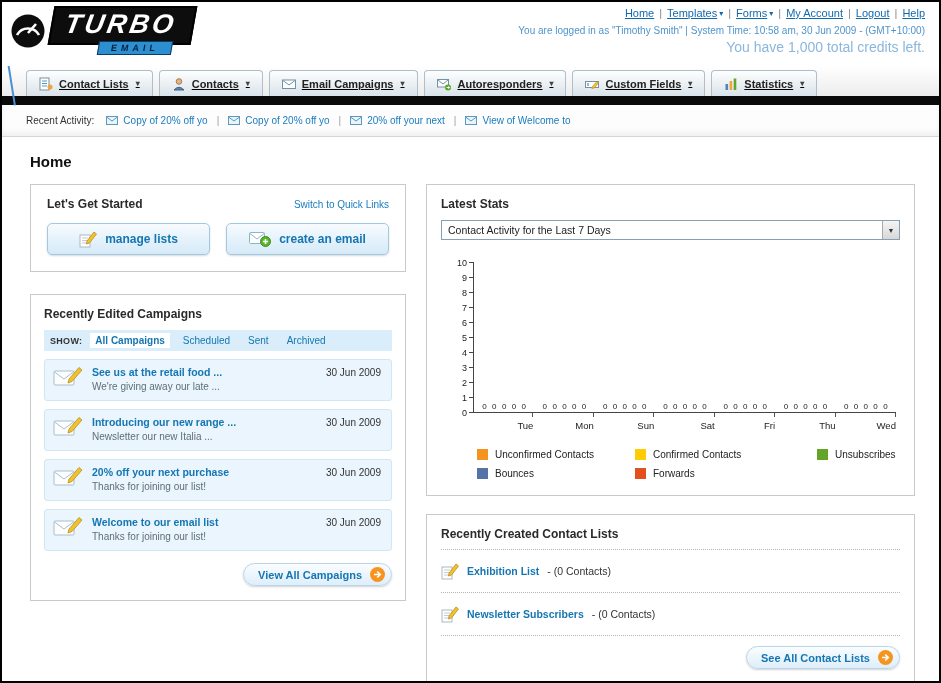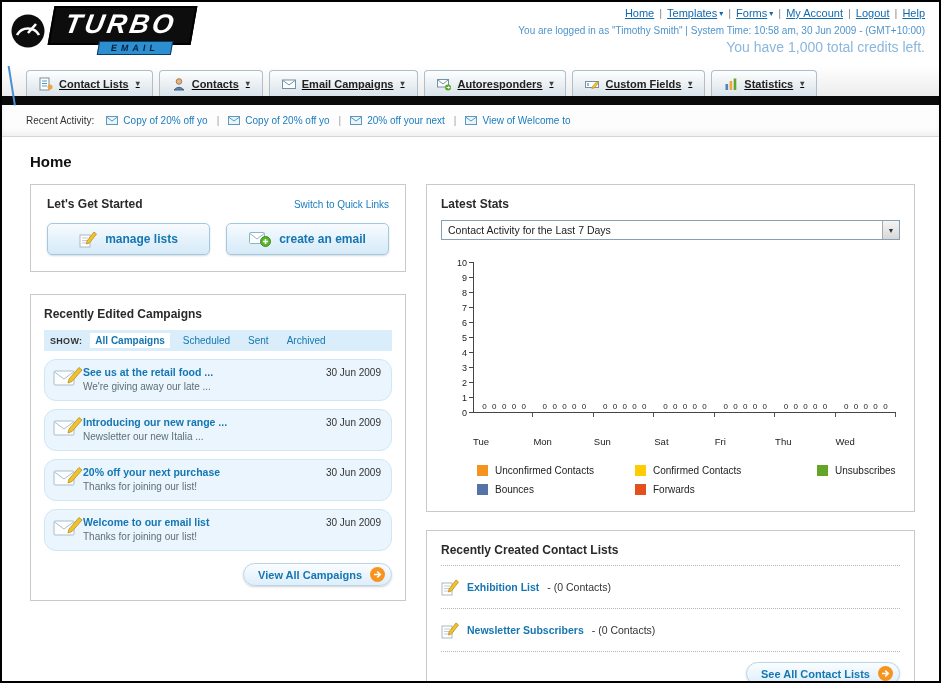--- a/index.html
+++ b/index.html
@@ -53,22 +53,22 @@
   .big-btn { flex:1; height:32px; display:flex; align-items:center; justify-content:center; gap:8px;
              background:linear-gradient(#f7fbfe,#d5eaf8); border:1px solid #a3c9e2; border-radius:5px;
              box-shadow:0 1px 2px rgba(0,0,0,.15); font-size:12px; font-weight:bold; color:#1576b2; cursor:pointer; }
 
   
   .camp-box { margin-top:22px; padding:12px 13px 14px; }
   .filter-bar { margin-top:9px; background:#d9edfa; padding:3px 6px; display:flex; align-items:center; gap:8px; font-size:10px; }
   .show-label { font-size:9px; font-weight:bold; color:#333; letter-spacing:.3px; }
   .filter { color:#1576b2; cursor:pointer; padding:2px 5px; }
   .filter.selected { background:#fff; font-weight:bold; }
-  .camp-item { position:relative; margin-top:8px; background:#eaf5fd; border:1px solid #d0e7f5; border-radius:12px;
-               padding:6px 10px 8px 8px; display:flex; min-height:42px; }
+  .camp-item { position:relative; margin-top:8px; background:#eaf5fd; border:1px solid #d0e7f5; border-radius:3px;
+               padding:6px 10px 8px 8px; display:flex; gap:9px; min-height:42px; }
   .camp-title { font-size:10.5px; font-weight:bold; color:#1576b2; cursor:pointer; }
   .camp-sub { font-size:10px; color:#5f6f77; margin-top:3px; }
   .camp-date { position:absolute; top:7px; right:10px; font-size:10px; color:#333; }
   .camp-foot { margin-top:12px; text-align:right; }
   .pill-btn { display:inline-flex; align-items:center; gap:8px; padding:3px 6px 3px 14px;
               background:linear-gradient(#fbfdff,#ddeefb); border:1px solid #b9d6e9; border-radius:12px;
               font-size:11px; font-weight:bold; color:#1576b2; cursor:pointer; box-shadow:0 1px 2px rgba(0,0,0,.18); }
 
   
   .stats-box { padding:12px 14px 16px; }
@@ -80,21 +80,21 @@
   .yaxis { position:relative; width:26px; height:151px; font-size:9px; color:#222; flex:none; }
   .ytick { position:absolute; right:0; display:flex; align-items:center; gap:2px; }
   .ytick i { display:block; width:4px; height:1px; background:#444; }
   .plot { position:relative; flex:1; height:151px; border-left:1px solid #444; border-bottom:1px solid #444; }
   .zeros { position:absolute; left:0; right:0; bottom:1px; display:flex; }
   .zgroup { flex:1; display:flex; justify-content:space-evenly; font-size:8px; color:#222; padding:0 3px; }
   .xticks { display:flex; height:4px; margin:0 4px 0 32px; }
   .xticks i { flex:1; border-right:1px solid #555; }
   .xticks i:first-child { border-left:none; }
   .day-labels { display:flex; margin:3px 4px 0 32px; }
-  .dlabel { flex:1; text-align:left; font-size:9.5px; color:#222;margin-top:16px; }
+  .dlabel { flex:1; text-align:right; font-size:9.5px; color:#222; }
   .legend { margin:18px 0 0 36px; display:grid; grid-template-columns:158px 182px auto; row-gap:8px; font-size:10px; color:#222; }
   .legend-item { display:flex; align-items:center; gap:7px; }
   .swatch { width:11px; height:11px; display:inline-block; flex:none; }
 
   
   .cl-box { margin-top:18px; padding:12px 14px 12px; }
   .dotted { border-top:1px dotted #b5b5b5; margin:8px 0; }
   .cl-item { display:flex; align-items:center; gap:8px; padding:4px 0; font-size:10.5px; }
   .cl-name { font-weight:bold; color:#1576b2; cursor:pointer; }
   .cl-detail { color:#333; }

